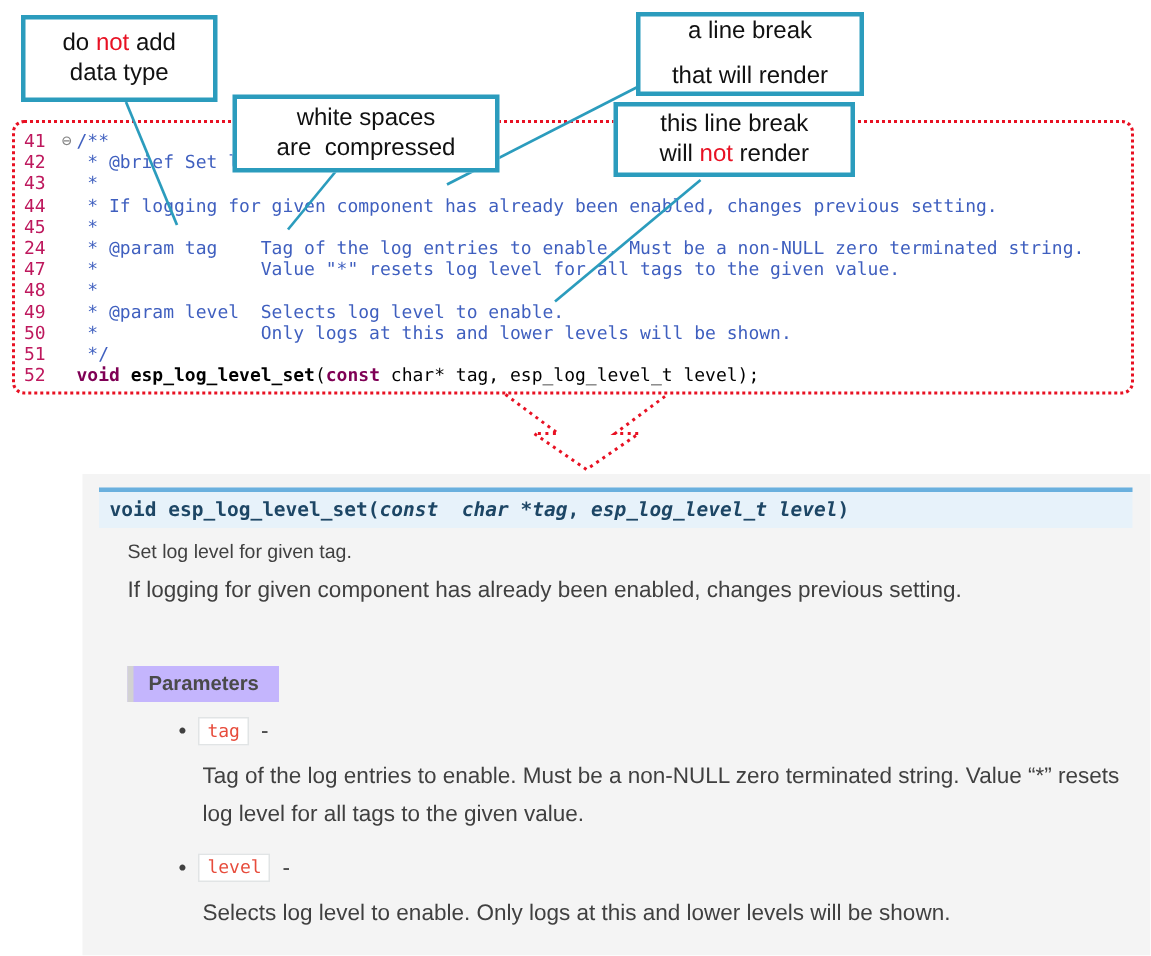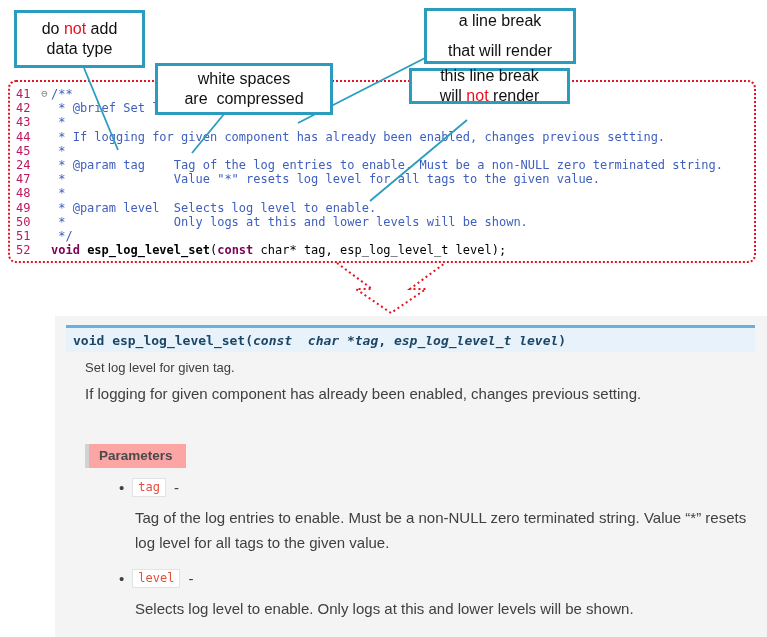--- a/index.html
+++ b/index.html
@@ -8,21 +8,21 @@
 
   
   .callout { position:absolute; border:3px solid #2b9cbd; background:#fff; z-index:6;
              display:flex; flex-direction:column; justify-content:center; align-items:center;
              font-size:16px; color:#111; text-align:center; line-height:1.28; }
   .cl-line { white-space:pre; }
   .red { color:#e81123; }
   .c1 { left:14px;  top:10px; width:131px; height:58px;text-align:center; }
   .c2 { left:155px; top:45px; width:178px; height:52px;margin-top:18px; }
   .c3 { left:424px; top:8px;  width:152px; height:56px;justify-content:space-between; }
-  .c4 { left:409px; top:68px; width:161px; height:36px; }
+  .c4 { left:409px; top:68px; width:161px; height:50px; }
 
   
   .code-box { position:absolute; left:8px; top:80px; width:748px; height:183px;
               border:2px dotted #e81123; border-radius:8px; background:#fff; z-index:1;
               padding:5px 0 0 6px; font-family:"DejaVu Sans Mono", monospace; font-size:12px; }
   .code-line { display:flex; height:14.2px; line-height:14.2px; white-space:pre; }
   .ln   { width:22px; text-align:left; color:#be185d; flex:none; }
   .fold { width:13px; text-align:center; color:#858585; flex:none; font-size:11px; }
   .cmt  { color:#3f5fbf; }
   .kw   { color:#7f0055; font-weight:bold; }
@@ -38,21 +38,21 @@
   .doc-panel { position:absolute; left:55px; top:316px; width:712px; height:321px;
                background:#f4f4f4; z-index:2; color:#404040; }
   .signature { position:absolute; left:11px; top:9px; width:689px; height:27px;
                background:#e7f2fa; border-top:3px solid #6ab0de;
                display:flex; align-items:center; padding-left:7px; white-space:pre;
                font-family:"DejaVu Sans Mono", monospace; font-size:13px;
                font-weight:bold; color:#1d4665; }
   .sig-i { font-style:italic; }
   .doc-brief { position:absolute; left:30px; top:44px; font-size:13px; }
   .doc-desc  { position:absolute; left:30px; top:69px; font-size:15px; }
-  .params-header { position:absolute; left:30px; top:128px; background:#fca5a5;
+  .params-header { position:absolute; left:30px; top:128px; background:#c4b5fd;
                    border-left:4px solid #d2d2d2; padding:4px 13px 5px 10px;
                    font-size:13.5px; font-weight:bold; color:#4a4a4a; }
   .param-item { position:absolute; width:640px; }
   .p1 { left:64px; top:162px; }
   .p2 { left:64px; top:253px; }
   .param-head { display:flex; align-items:center; gap:8px; font-size:15px; }
   .bullet { font-size:15px; color:#404040; }
   .chip { font-family:"DejaVu Sans Mono", monospace; font-size:12px; color:#e74c3c;
           background:#fff; border:1px solid #e1e4e5; padding:1px 5px 2px 5px; }
   .param-desc { margin-left:16px; margin-top:9px; font-size:15px; line-height:1.65;

